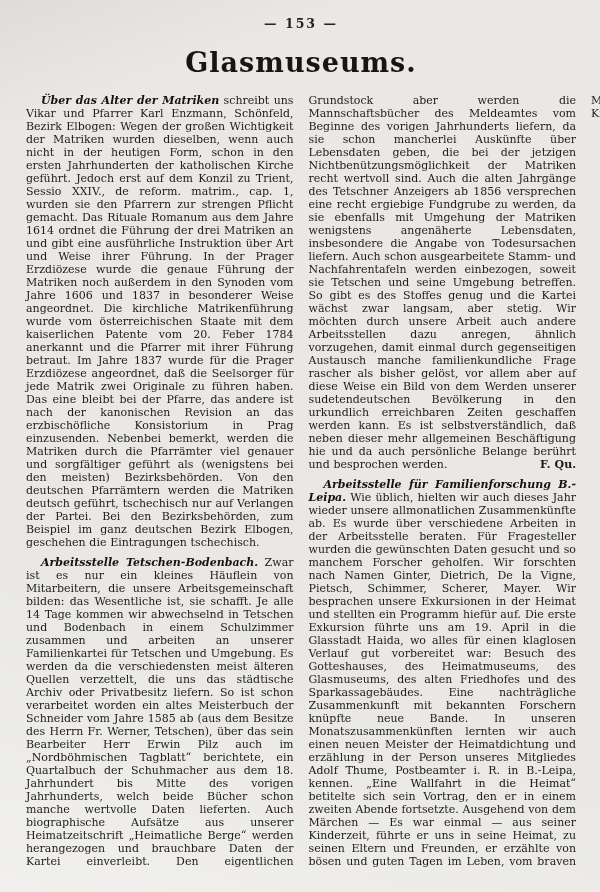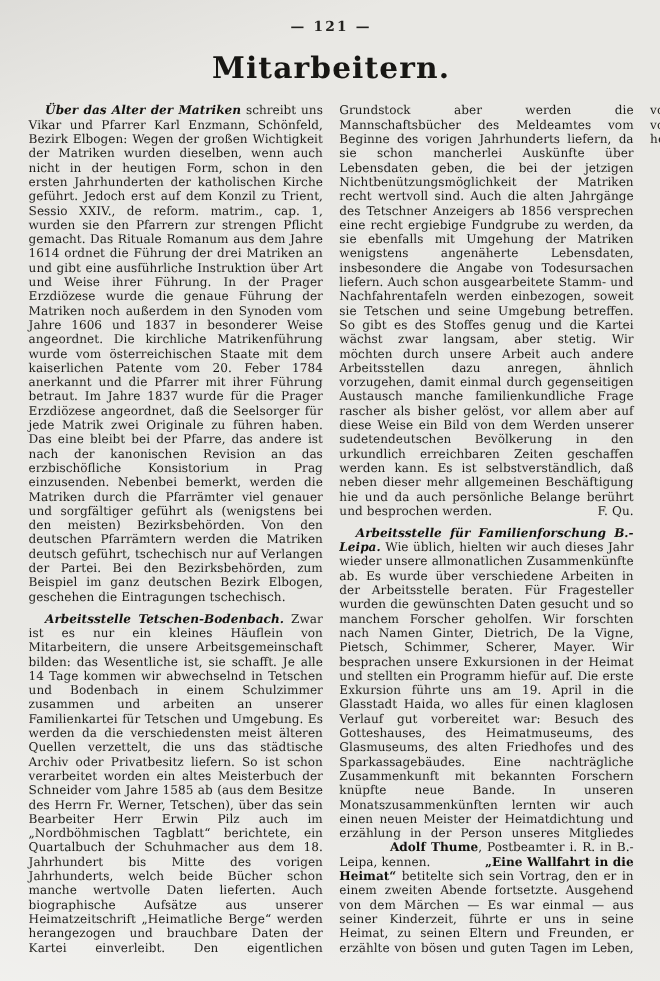--- a/index.html
+++ b/index.html
@@ -54,38 +54,37 @@
   }
   .content p + p {
     margin-top: 7px;
   }
   .lead {
     font-weight: bold;
     color: #141310;
     font-style: italic;
   }
   .bold {
-    font-weight: bold;
+    font-weight: normal;
     color: #141310;
-    margin-left: 46px;
   }
   .sig {
     float: right;
-    font-weight: normal;
+    font-weight: bold;
     padding-left: 8px;
   }
 </style>
 </head>
 <body>
 
 <div class="page">
 
-  <div class="page-number">— 121 —</div>
+  <div class="page-number">— 153 —</div>
 
-  <div class="page-title">Mitarbeitern.</div>
+  <div class="page-title">Glasmuseums.</div>
 
   <div class="content">
 
     <p><span class="lead">Über das Alter der Matriken</span><span> schreibt uns Vikar und Pfarrer Karl Enzmann, Schönfeld, Bezirk Elbogen: Wegen der großen Wichtigkeit der Matriken wurden dieselben, wenn auch nicht in der heutigen Form, schon in den ersten Jahrhunderten der katholischen Kirche geführt. Jedoch erst auf dem Konzil zu Trient, Sessio XXIV., de reform. matrim., cap. 1, wurden sie den Pfarrern zur strengen Pflicht gemacht. Das Rituale Romanum aus dem Jahre 1614 ordnet die Führung der drei Matriken an und gibt eine ausführliche Instruktion über Art und Weise ihrer Führung. In der Prager Erzdiözese wurde die genaue Führung der Matriken noch außerdem in den Synoden vom Jahre 1606 und 1837 in besonderer Weise angeordnet. Die kirchliche Matrikenführung wurde vom österreichischen Staate mit dem kaiserlichen Patente vom 20. Feber 1784 anerkannt und die Pfarrer mit ihrer Führung betraut. Im Jahre 1837 wurde für die Prager Erzdiözese angeordnet, daß die Seelsorger für jede Matrik zwei Originale zu führen haben. Das eine bleibt bei der Pfarre, das andere ist nach der kanonischen Revision an das erzbischöfliche Konsistorium in Prag einzusenden. Nebenbei bemerkt, werden die Matriken durch die Pfarrämter viel genauer und sorgfältiger geführt als (wenigstens bei den meisten) Bezirksbehörden. Von den deutschen Pfarrämtern werden die Matriken deutsch geführt, tschechisch nur auf Verlangen der Partei. Bei den Bezirksbehörden, zum Beispiel im ganz deutschen Bezirk Elbogen, geschehen die Eintragungen tschechisch.</span></p>
 
     <p><span class="lead">Arbeitsstelle Tetschen-Bodenbach.</span><span> Zwar ist es nur ein kleines Häuflein von Mitarbeitern, die unsere Arbeitsgemeinschaft bilden: das Wesentliche ist, sie schafft. Je alle 14 Tage kommen wir abwechselnd in Tetschen und Bodenbach in einem Schulzimmer zusammen und arbeiten an unserer Familienkartei für Tetschen und Umgebung. Es werden da die verschiedensten meist älteren Quellen verzettelt, die uns das städtische Archiv oder Privatbesitz liefern. So ist schon verarbeitet worden ein altes Meisterbuch der Schneider vom Jahre 1585 ab (aus dem Besitze des Herrn Fr. Werner, Tetschen), über das sein Bearbeiter Herr Erwin Pilz auch im „Nordböhmischen Tagblatt“ berichtete, ein Quartalbuch der Schuhmacher aus dem 18. Jahrhundert bis Mitte des vorigen Jahrhunderts, welch beide Bücher schon manche wertvolle Daten lieferten. Auch biographische Aufsätze aus unserer Heimatzeitschrift „Heimatliche Berge“ werden herangezogen und brauchbare Daten der Kartei einverleibt. Den eigentlichen Grundstock aber werden die Mannschaftsbücher des Meldeamtes vom Beginne des vorigen Jahrhunderts liefern, da sie schon mancherlei Auskünfte über Lebensdaten geben, die bei der jetzigen Nichtbenützungsmöglichkeit der Matriken recht wertvoll sind. Auch die alten Jahrgänge des Tetschner Anzeigers ab 1856 versprechen eine recht ergiebige Fundgrube zu werden, da sie ebenfalls mit Umgehung der Matriken wenigstens angenäherte Lebensdaten, insbesondere die Angabe von Todesursachen liefern. Auch schon ausgearbeitete Stamm- und Nachfahrentafeln werden einbezogen, soweit sie Tetschen und seine Umgebung betreffen. So gibt es des Stoffes genug und die Kartei wächst zwar langsam, aber stetig. Wir möchten durch unsere Arbeit auch andere Arbeitsstellen dazu anregen, ähnlich vorzugehen, damit einmal durch gegenseitigen Austausch manche familienkundliche Frage rascher als bisher gelöst, vor allem aber auf diese Weise ein Bild von dem Werden unserer sudetendeutschen Bevölkerung in den urkundlich erreichbaren Zeiten geschaffen werden kann. Es ist selbstverständlich, daß neben dieser mehr allgemeinen Beschäftigung hie und da auch persönliche Belange berührt und besprochen werden.</span><span class="sig">F. Qu.</span></p>
 
     <p><span class="lead">Arbeitsstelle für Familienforschung B.-Leipa.</span><span> Wie üblich, hielten wir auch dieses Jahr wieder unsere allmonatlichen Zusammenkünfte ab. Es wurde über verschiedene Arbeiten in der Arbeitsstelle beraten. Für Fragesteller wurden die gewünschten Daten gesucht und so manchem Forscher geholfen. Wir forschten nach Namen Ginter, Dietrich, De la Vigne, Pietsch, Schimmer, Scherer, Mayer. Wir besprachen unsere Exkursionen in der Heimat und stellten ein Programm hiefür auf. Die erste Exkursion führte uns am 19. April in die Glasstadt Haida, wo alles für einen klaglosen Verlauf gut vorbereitet war: Besuch des Gotteshauses, des Heimatmuseums, des Glasmuseums, des alten Friedhofes und des Sparkassagebäudes. Eine nachträgliche Zusammenkunft mit bekannten Forschern knüpfte neue Bande. In unseren Monatszusammenkünften lernten wir auch einen neuen Meister der Heimatdichtung und erzählung in der Person unseres Mitgliedes </span><span class="bold">Adolf Thume</span><span>, Postbeamter i. R. in B.-Leipa, kennen. </span><span class="bold">„Eine Wallfahrt in die Heimat“</span><span> betitelte sich sein Vortrag, den er in einem zweiten Abende fortsetzte. Ausgehend von dem Märchen — Es war einmal — aus seiner Kinderzeit, führte er uns in seine Heimat, zu seinen Eltern und Freunden, er erzählte von bösen und guten Tagen im Leben, vom braven Mütterlein, von der uralten Eiche, vom Kirchlein auf der Anhöhe, vom heimatlichen</span></p>
 
   </div>

